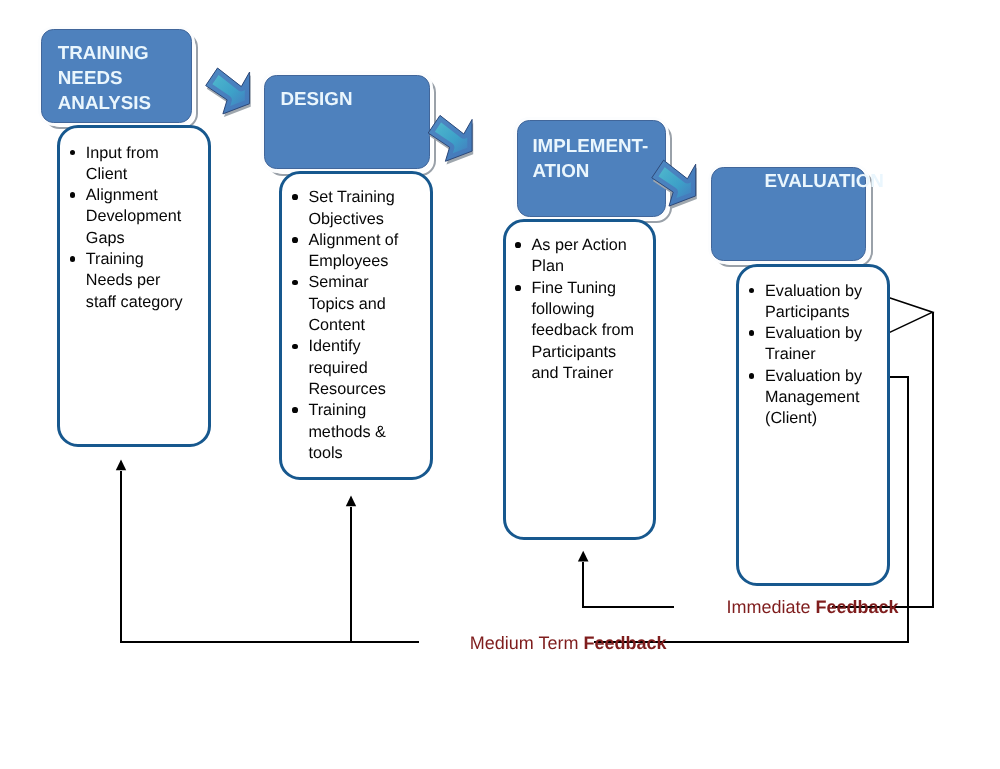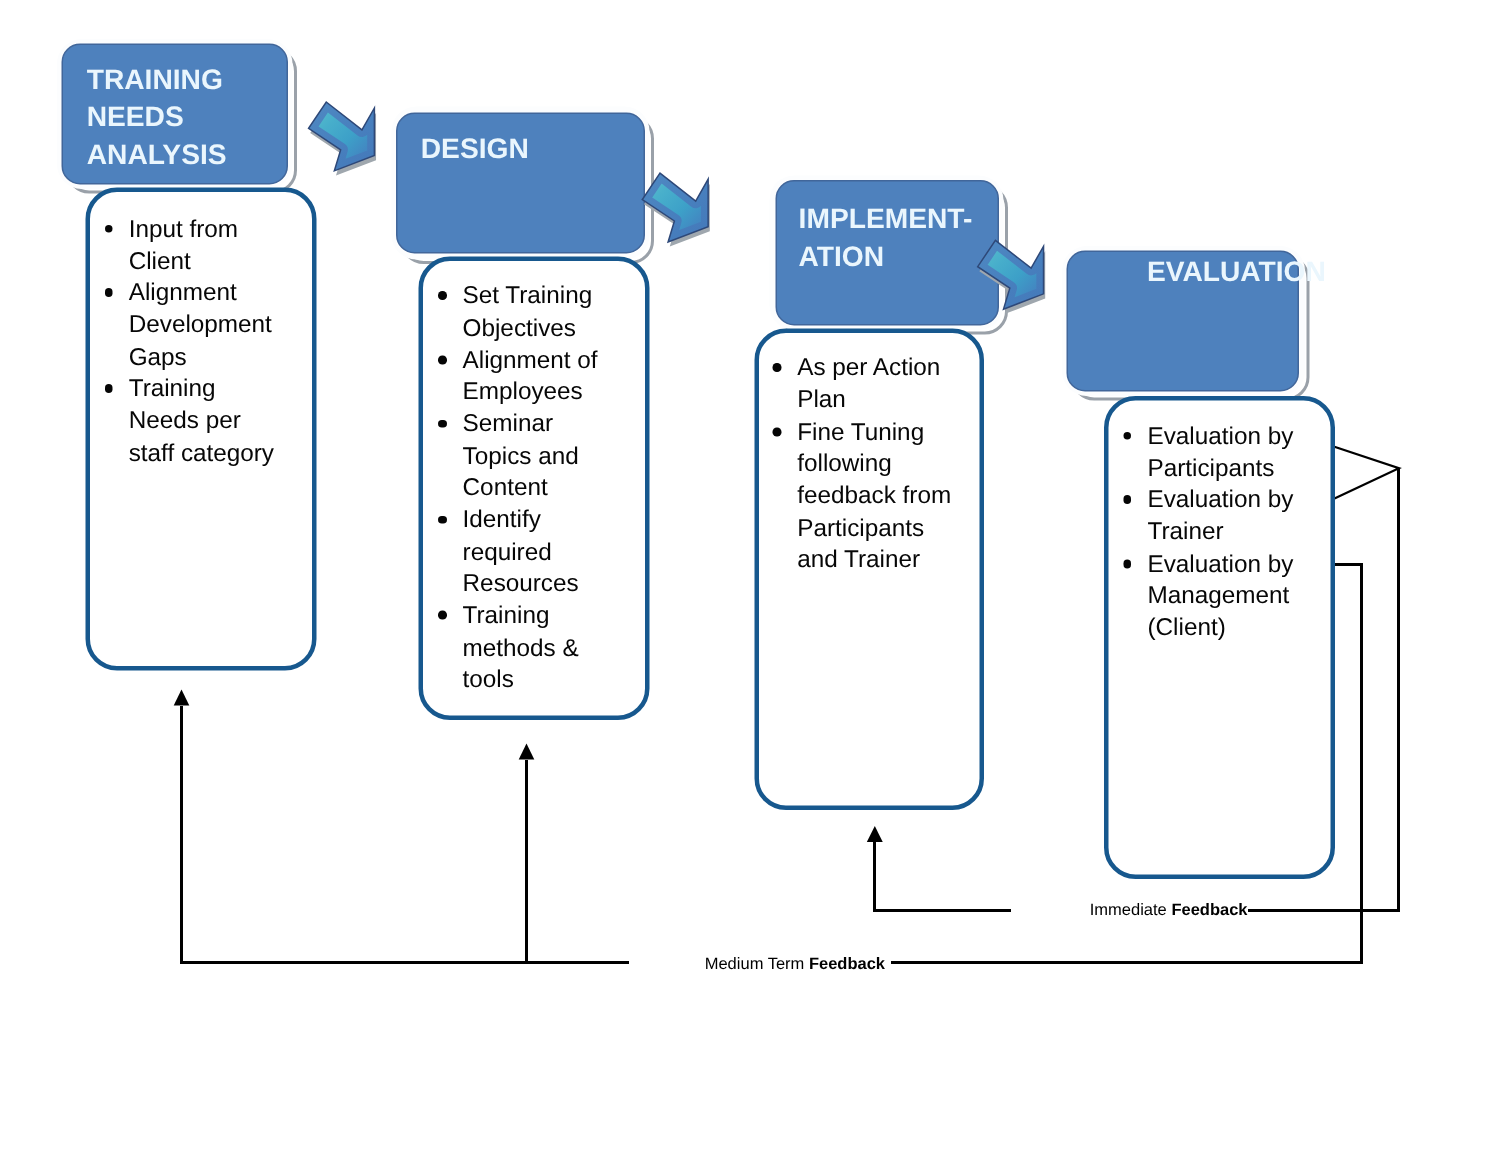--- a/index.html
+++ b/index.html
@@ -24,21 +24,21 @@
   .listbox{position:absolute;border:3px solid #17588E;border-radius:21px;
            background:#FFFFFF;box-sizing:border-box;z-index:4;}
   .bullets{position:absolute;font-size:16.2px;line-height:21.3px;color:#070707;z-index:5;}
   .bullets .li{position:relative;}
   .bullets .dot{position:absolute;left:-16.3px;top:7.2px;width:5.7px;height:5.7px;
         border-radius:50%;background:#050505;font-size:0;line-height:0;}
 
   .lines{position:absolute;left:0;top:0;width:1000px;height:769px;z-index:2;overflow:visible;}
   .arrows{position:absolute;left:0;top:0;width:1000px;height:769px;z-index:7;overflow:visible;}
 
-  .fblabel{position:absolute;font-size:11px;line-height:15px;color:#000000;white-space:nowrap;z-index:9;padding-left:35px;}
+  .fblabel{position:absolute;font-size:18px;line-height:15px;color:#7f1d1d;white-space:nowrap;z-index:9;padding-left:35px;}
   .fblabel b{font-weight:bold;}
   .credit{position:absolute;font-size:11.8px;line-height:13px;font-weight:bold;color:#0b0b0b;white-space:nowrap;z-index:9;}
 </style>
 </head>
 <body>
 
 <div id="stage">
 
   <svg class="lines" viewBox="0 0 1000 769" width="1000" height="769">
     <g fill="none" stroke="#000000" stroke-width="1.9" shape-rendering="crispEdges">

